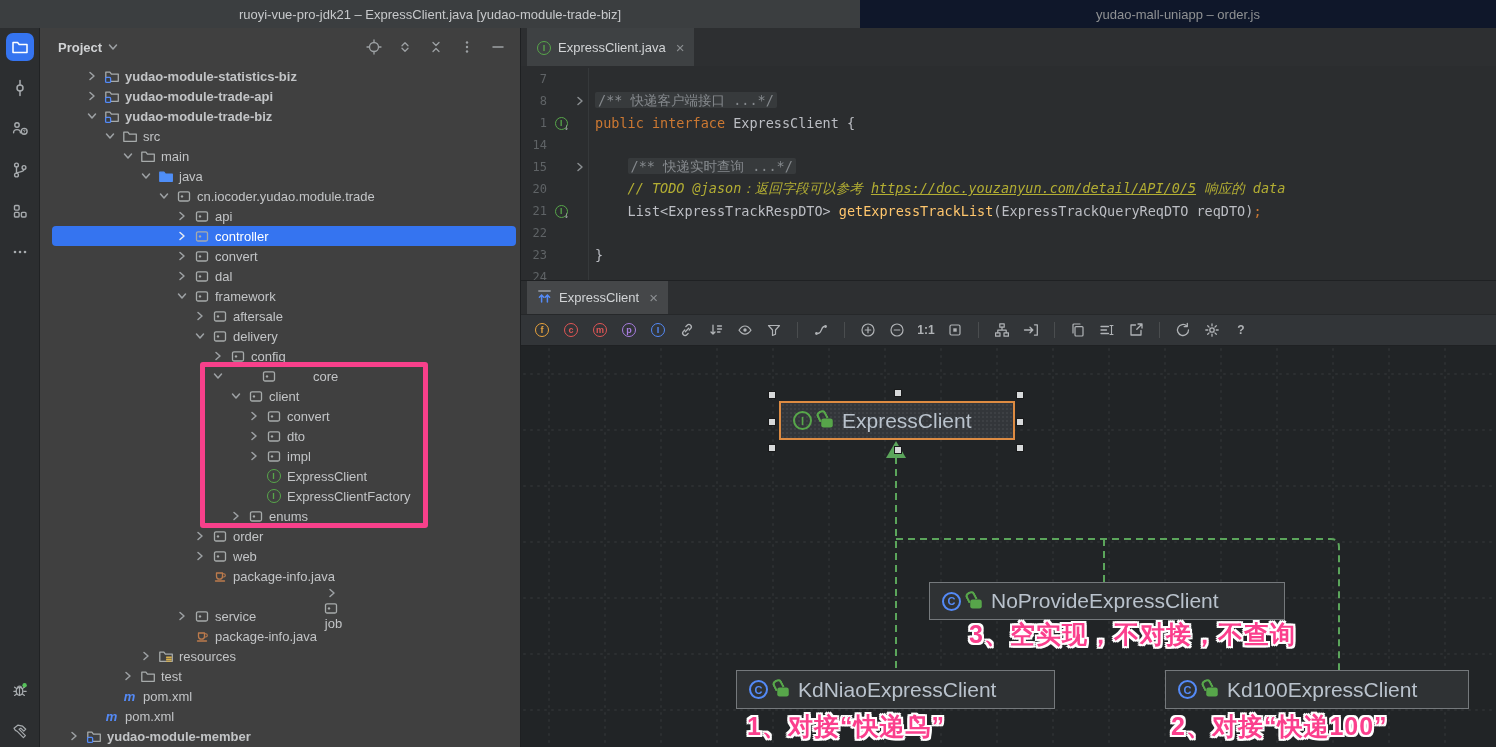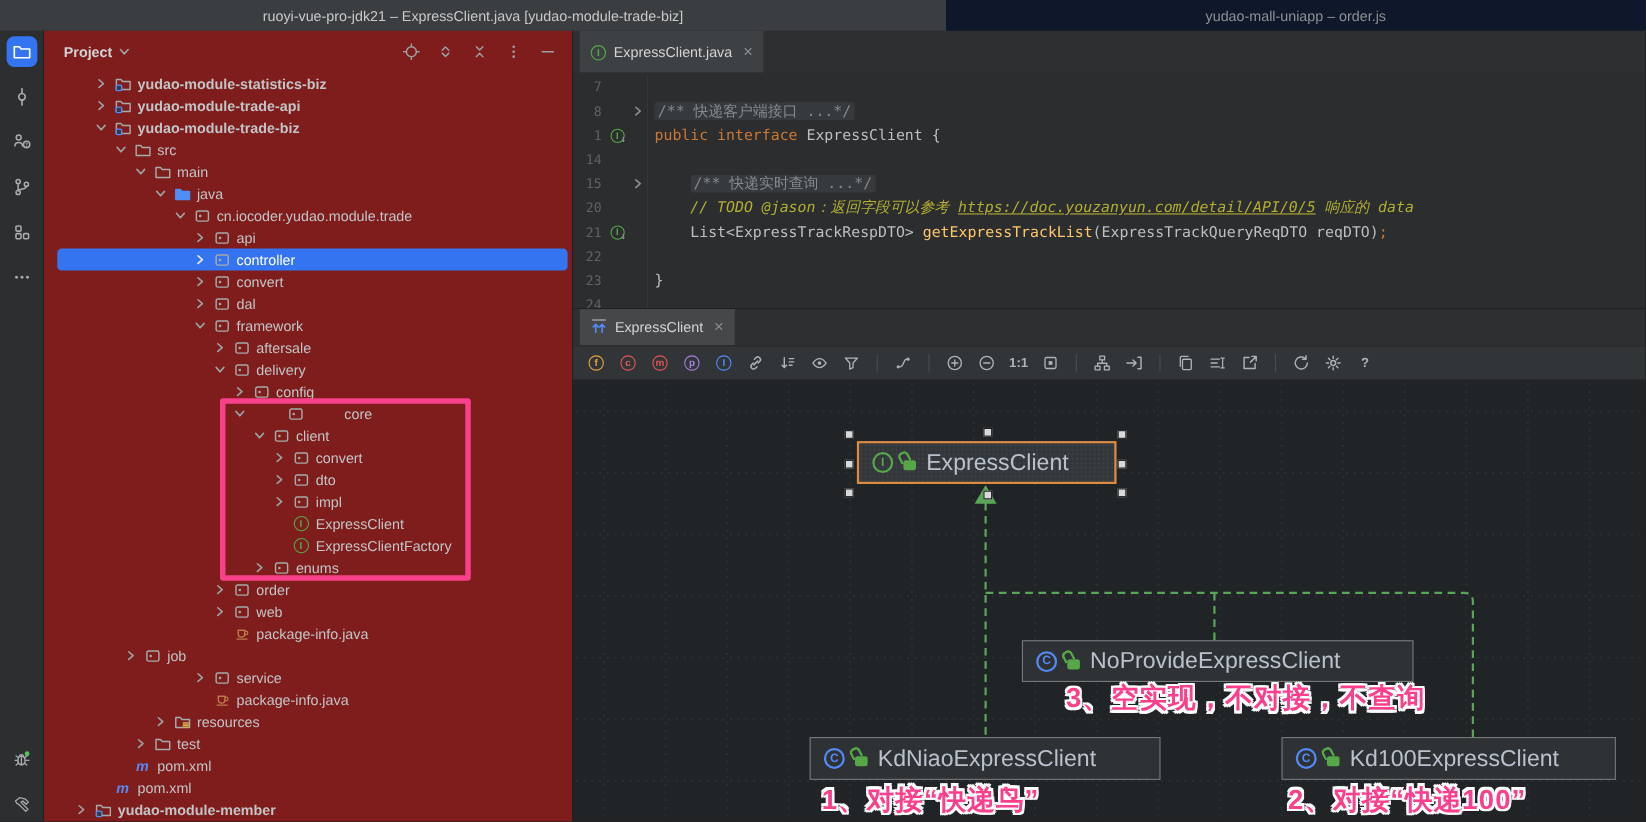--- a/index.html
+++ b/index.html
@@ -19,21 +19,21 @@
   
   .activitybar { width:40px; background:#2c2e30; border-right:1px solid #202224;
                  display:flex; flex-direction:column; justify-content:space-between;
                  align-items:center; padding:5px 0 2px; }
   .act-group { display:flex; flex-direction:column; gap:13px; align-items:center; }
   .act-item { width:28px; height:28px; border-radius:7px; color:#a7abae;
               display:flex; align-items:center; justify-content:center; }
   .act-item.active { background:#3574f0; color:#fff; }
 
   
-  .project-panel { width:481px; background:#7f1d1d; border-right:1px solid #1e2022;
+  .project-panel { width:481px; background:#404040; border-right:1px solid #1e2022;
                    display:flex; flex-direction:column; }
   .project-header { height:38px; display:flex; align-items:center; padding:0 14px 0 18px; flex:none; }
   .project-title { color:#d0d2d4; font-size:13px; font-weight:600; display:flex; align-items:center; gap:6px; }
   .ph-caret { color:#9da1a4; transform:rotate(90deg); display:flex; }
   .ph-icons { margin-left:auto; display:flex; gap:15px; align-items:center; color:#9da1a4; }
   .ph-icons span { display:flex; }
 
   .tree { position:relative; flex:1; overflow:hidden; font-size:13px; color:#c2c4c6; }
   .trow { height:20px; display:flex; align-items:center; position:relative; cursor:default; }
   .trow > * { position:relative; z-index:1; }
@@ -576,21 +576,21 @@
             <span class="chev"></span>
             <span class="ticon">
               <svg width="16" height="16" viewBox="0 0 16 16" fill="none" stroke="currentColor" stroke-width="1.3" stroke-linecap="round" stroke-linejoin="round">
                 <path d="M4.5 5h6v3.2a3 3 0 0 1-6 0z" stroke="#bd7b4c"></path>
                 <path d="M10.5 5.8h1.2a1.6 1.6 0 0 1 0 3.2h-1.2" stroke="#bd7b4c" stroke-width="1.1"></path>
                 <path d="M3.5 13h9" stroke="#bd7b4c"></path>
               </svg>
             </span>
             <span class="tlabel">package-info.java</span>
           </div>
-          <div class="trow" style="padding-left: 72px;">
+          <div class="trow" style="padding-left: 107px; flex-direction: column;">
             <span class="chev">
               <svg width="10" height="10" viewBox="0 0 10 10" fill="none" stroke="currentColor" stroke-width="1.5" stroke-linecap="round" stroke-linejoin="round">
                 <path d="M3 1.5L7 5L3 8.5"></path>
               </svg>
             </span>
             <span class="ticon">
               <svg width="16" height="16" viewBox="0 0 16 16" fill="none" stroke="currentColor" stroke-width="1.3" stroke-linecap="round" stroke-linejoin="round">
                 <rect x="2.5" y="3.8" width="11" height="9.2" rx="1.5"></rect>
                 <circle cx="6" cy="8.4" r="1.2" fill="currentColor" stroke="none"></circle>
               </svg>

